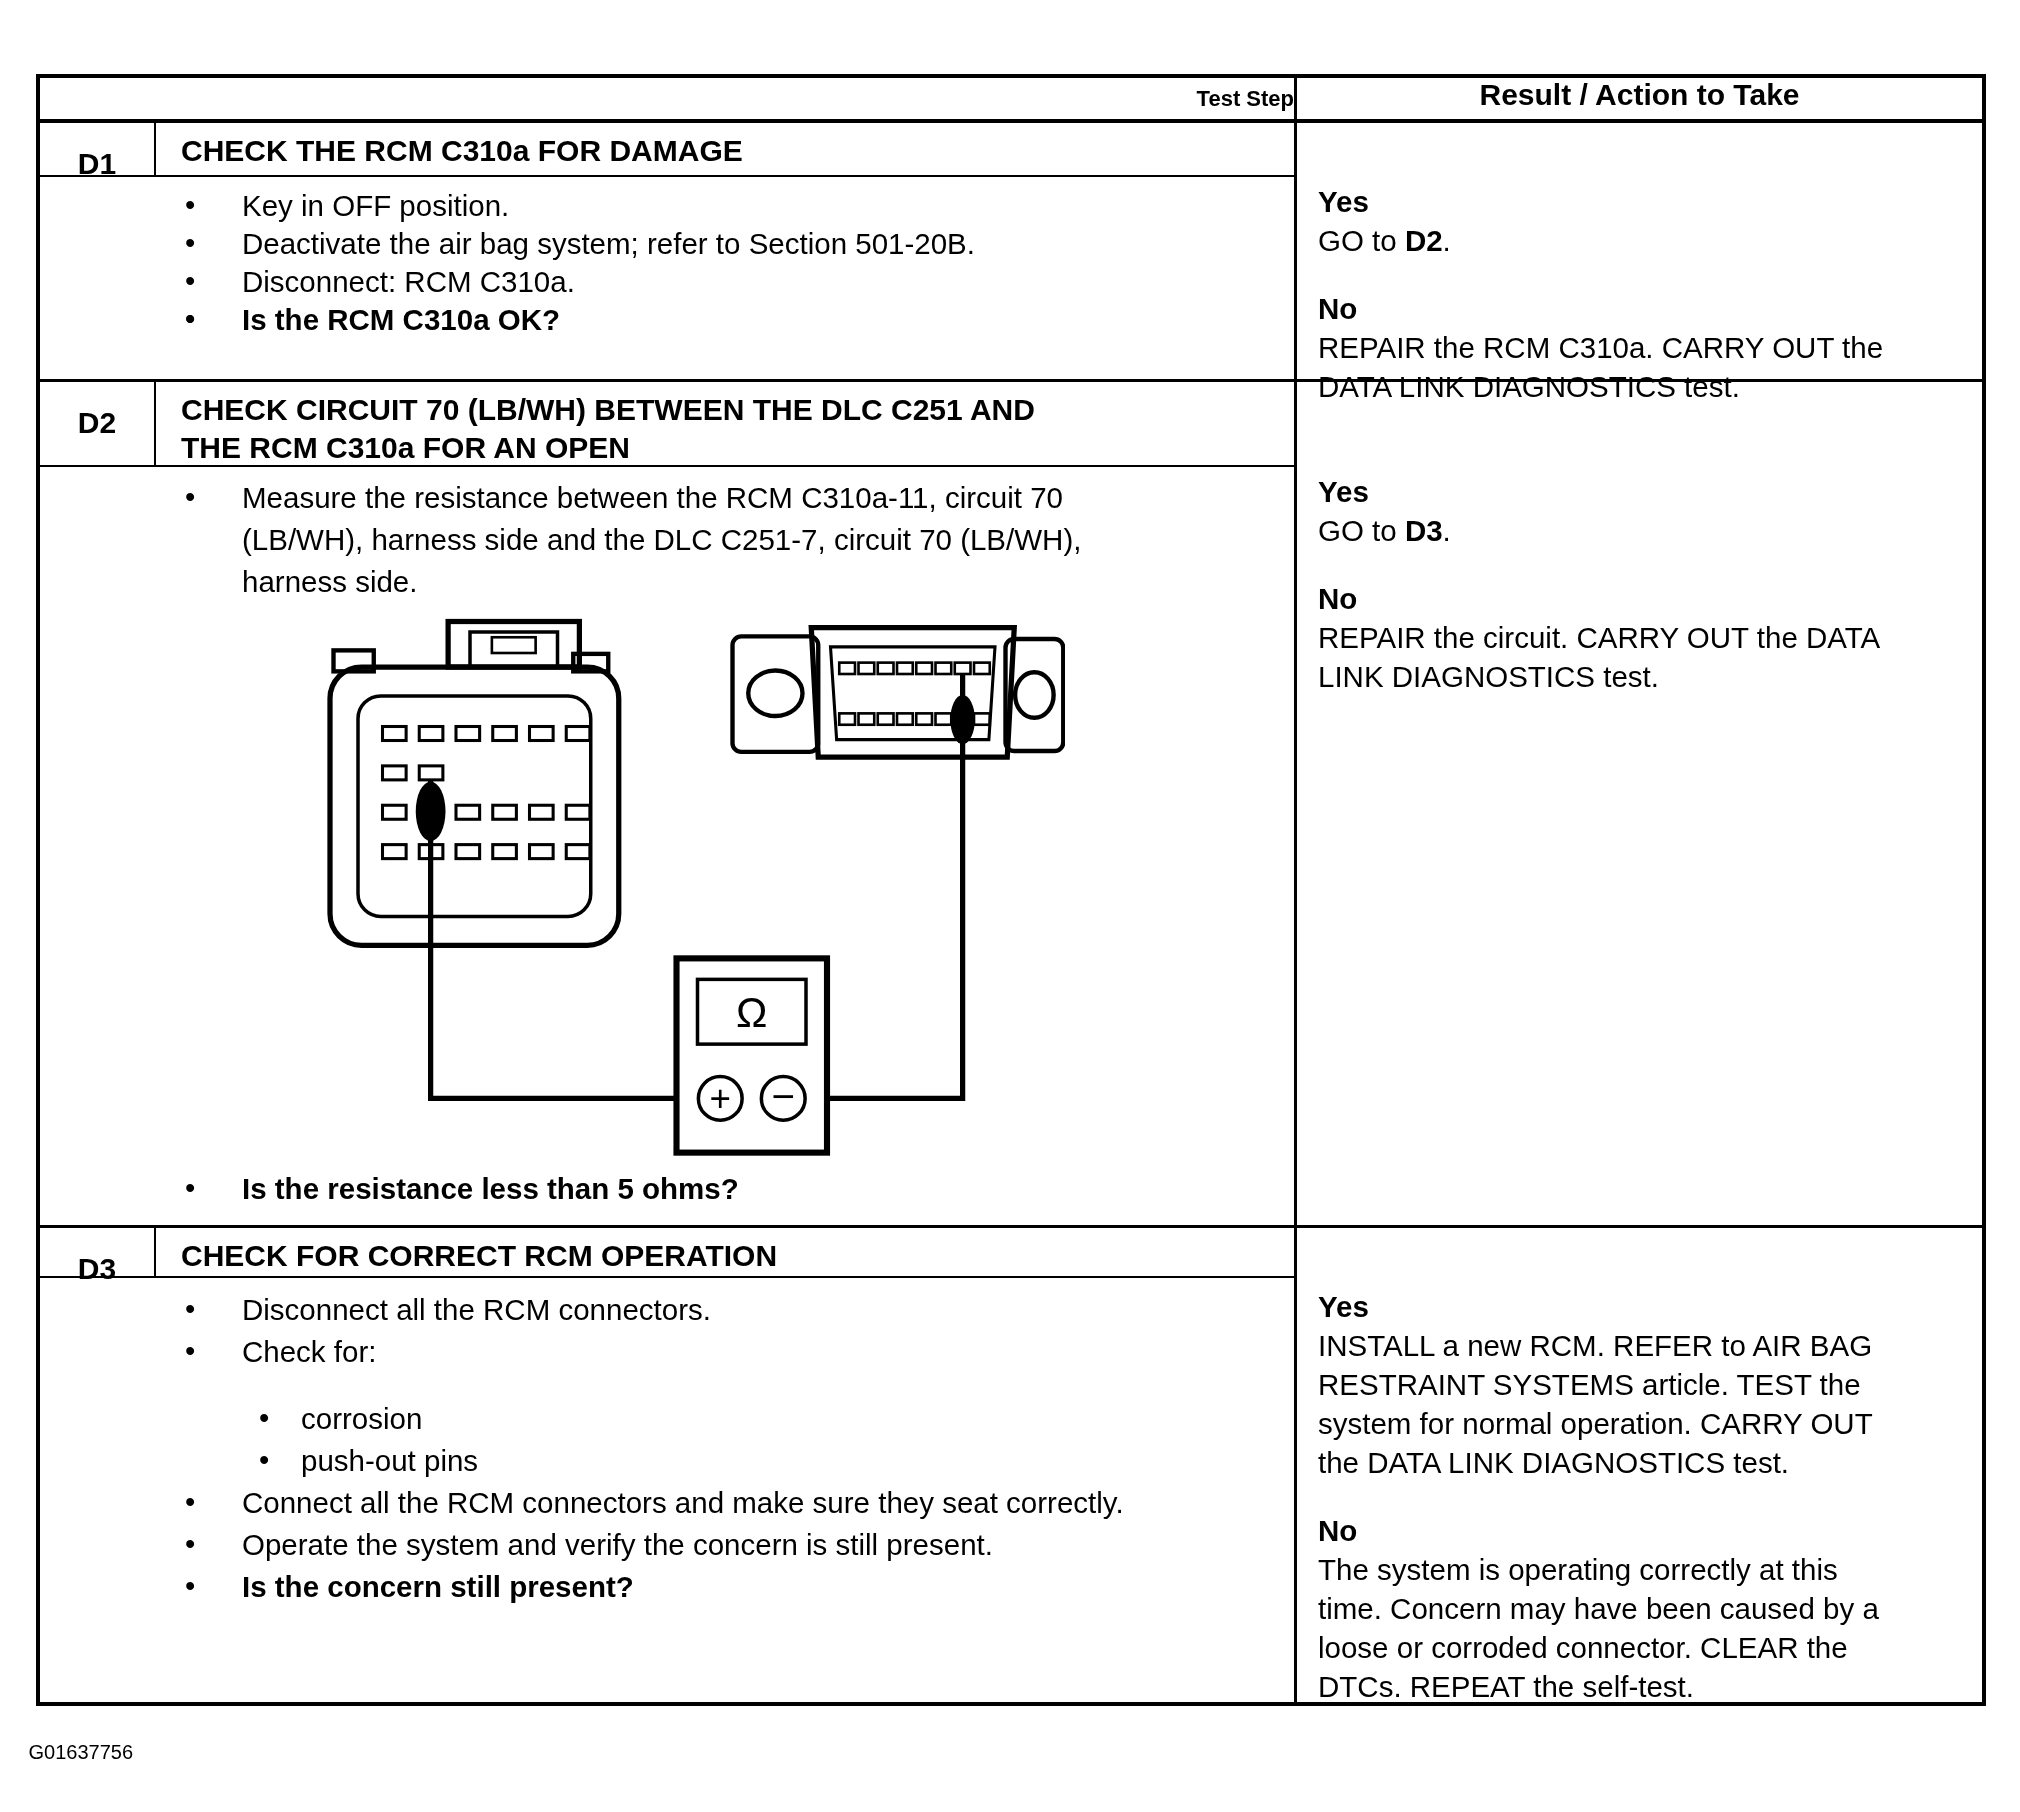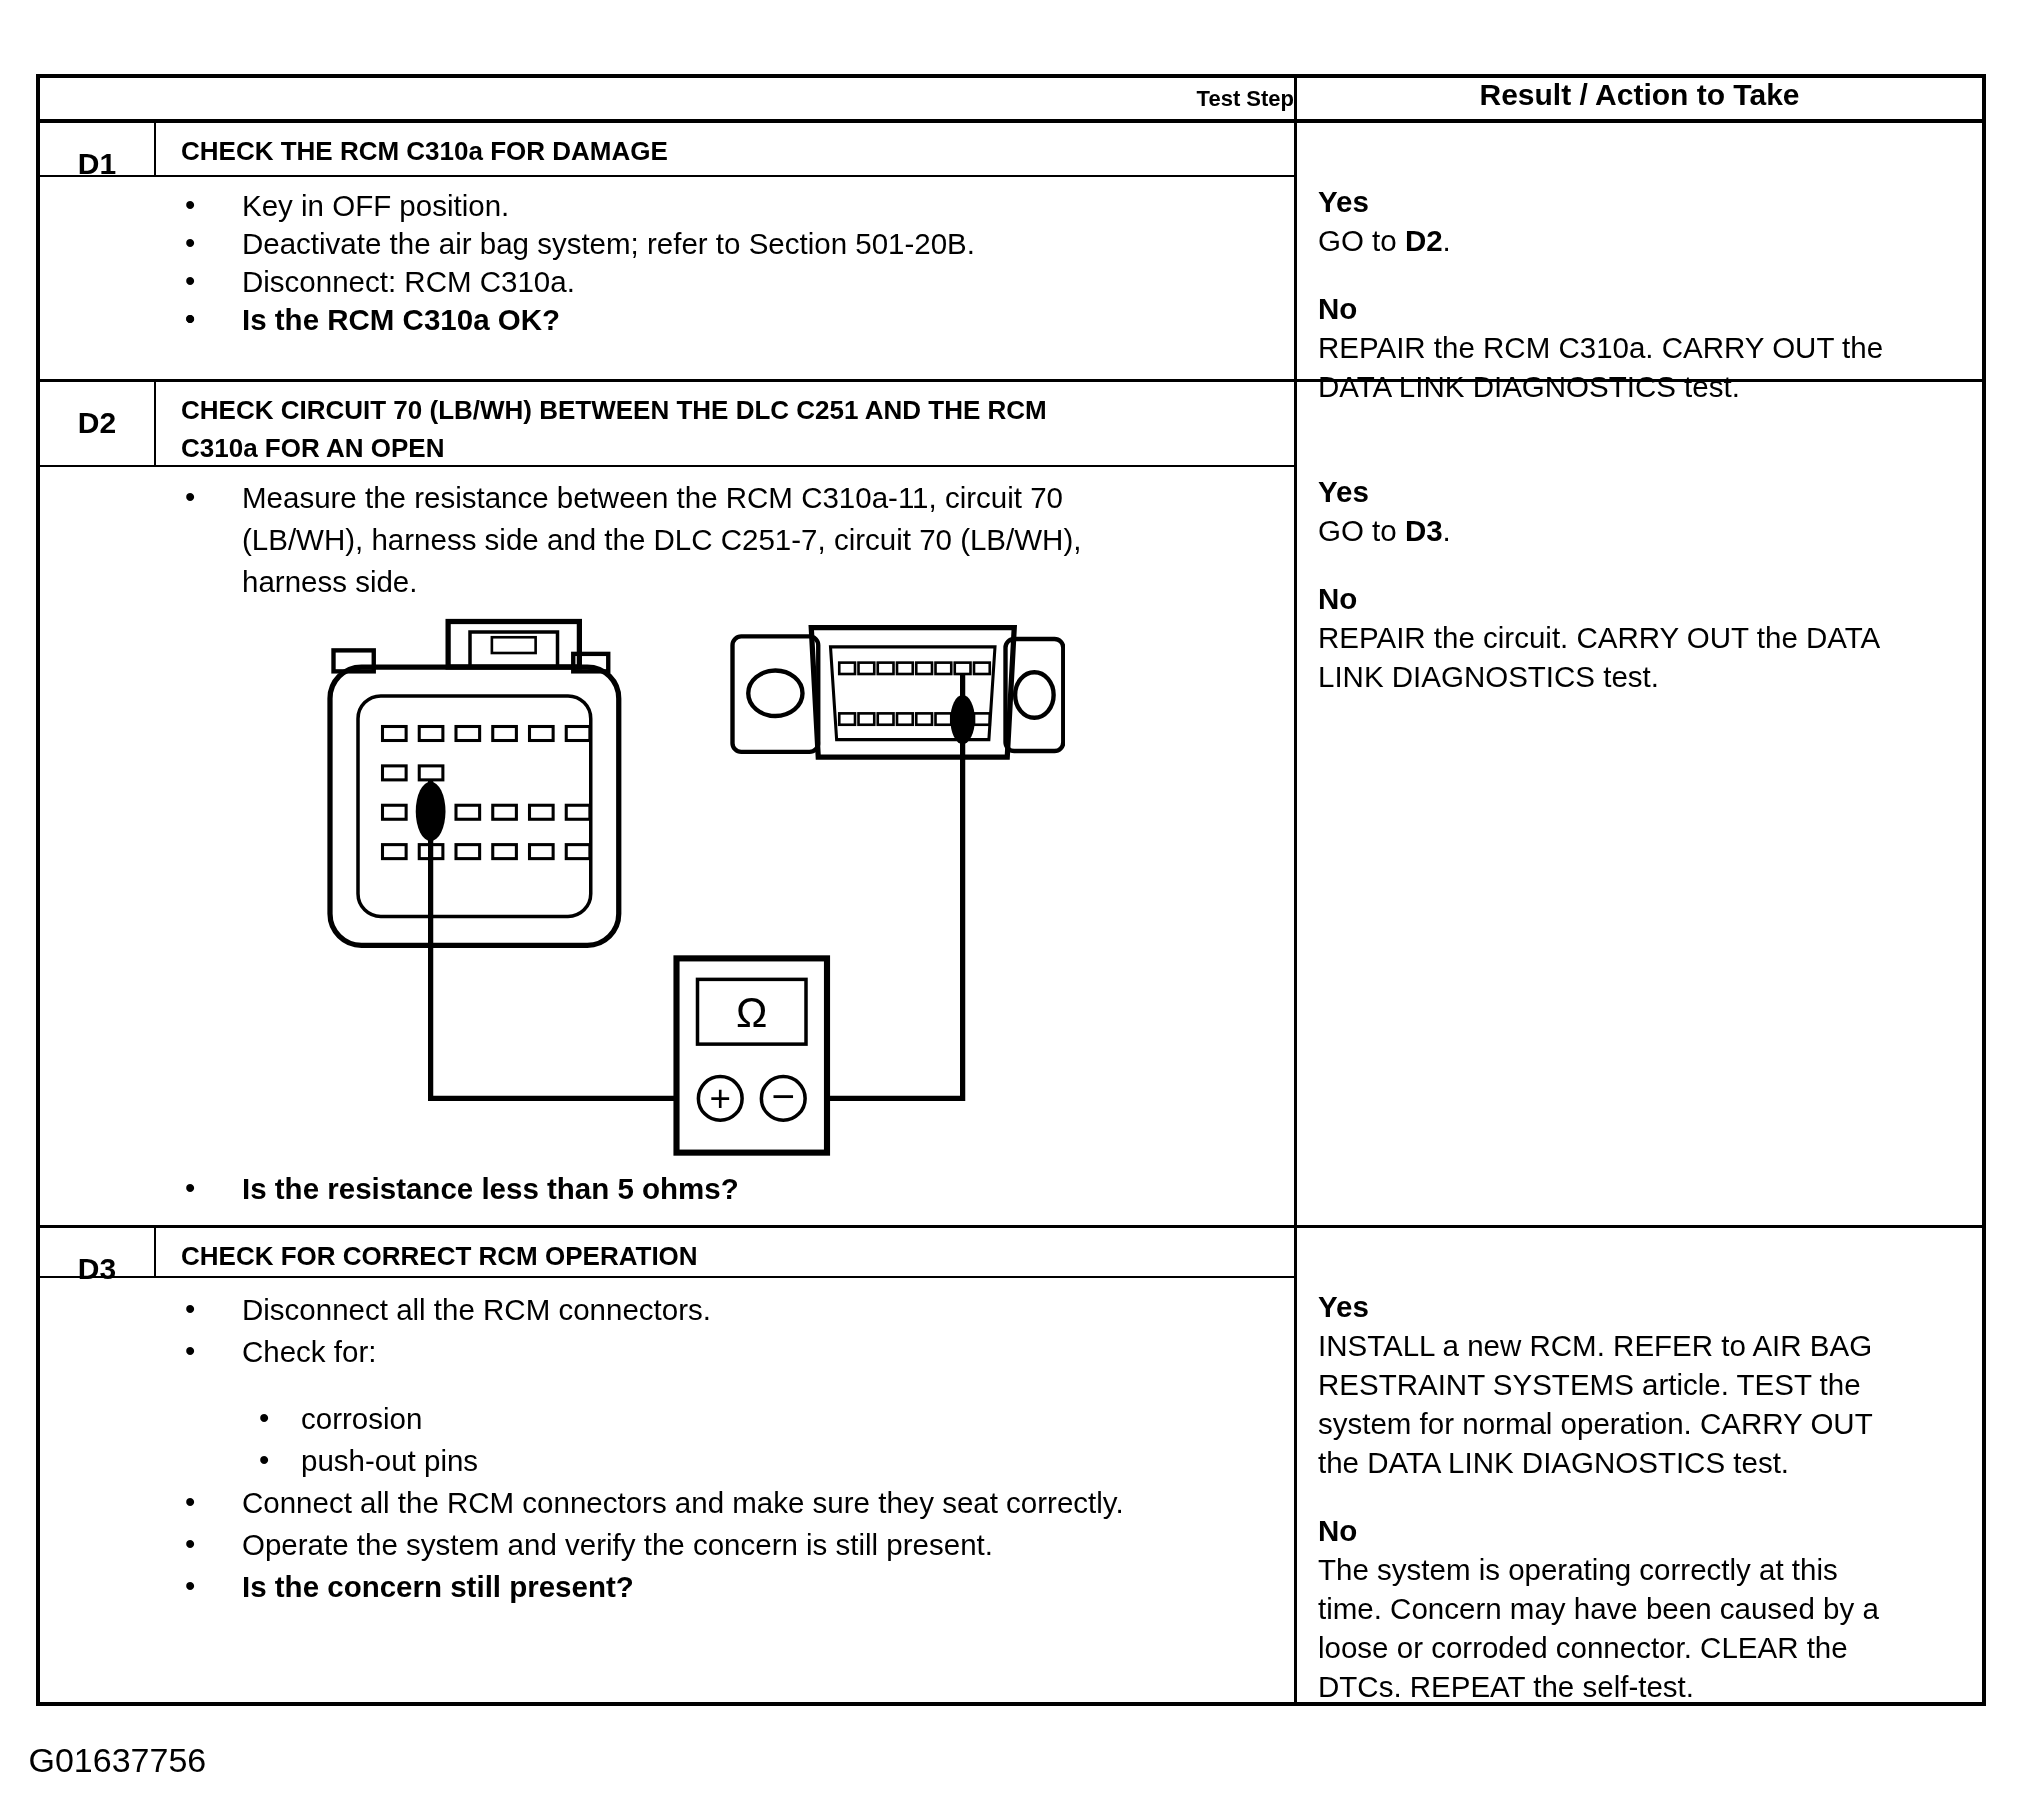--- a/index.html
+++ b/index.html
@@ -19,21 +19,21 @@
   .cell{box-sizing:border-box;min-width:0;min-height:0}
 
   .hL{grid-area:1/1/2/3;border-bottom:4.8px solid #000;display:flex;align-items:center;justify-content:flex-end;font-weight:700;font-size:22px}
   .hR{grid-area:1/3/2/4;border-bottom:4.8px solid #000;border-left:3.8px solid #000;display:flex;align-items:flex-start;justify-content:center;font-weight:700;font-size:30px}
 
   .n1{grid-area:2/1/3/2}.t1{grid-area:2/2/3/3}.r1{grid-area:2/3/4/4}.b1{grid-area:3/1/4/3}
   .n2{grid-area:4/1/5/2}.t2{grid-area:4/2/5/3}.r2{grid-area:4/3/6/4}.b2{grid-area:5/1/6/3}
   .n3{grid-area:6/1/7/2}.t3{grid-area:6/2/7/3}.r3{grid-area:6/3/8/4}.b3{grid-area:7/1/8/3}
 
   .num{font-weight:700;font-size:30px;text-align:center;padding-top:24px;border-right:2.9px solid #000;border-bottom:2.9px solid #000}
-  .ttl{font-weight:700;font-size:26px;line-height:38px;padding:8.6px 19px 0 25px;border-bottom:2.9px solid #000}
+  .ttl{font-weight:700;font-size:30px;line-height:38px;padding:8.6px 19px 0 25px;border-bottom:2.9px solid #000}
   .ttl .ttl-text{display:block;max-width:913px}
 
   .res{border-left:3.8px solid #000;padding:59px 23px 0 21px;font-size:29.5px;line-height:39px}
   .r2{padding-top:90px}
   .r1,.r2{border-bottom:3.8px solid #000}
   .res-label{font-weight:700}
   .res-gap{margin-top:28.5px}
   .res-text{max-width:575px}
 
   .body{padding:9.5px 28.5px 0 143px;font-size:29.5px;border-bottom:3.8px solid #000}
@@ -48,21 +48,21 @@
   .bold{font-weight:700}
 
   .diagram{margin:5.7px 0 0 112px;display:block}
   .bottom-q{margin-top:auto;margin-bottom:15px}
 
   svg text{fill:#000;stroke:none;font-family:"Liberation Sans", sans-serif;text-anchor:middle}
   .ohm-t{font-size:48px}
   .plus-t{font-size:42px}
   .minus-t{font-size:46px}
 
-  .fig{position:absolute;left:28.5px;top:1741px;font-size:34px}
+  .fig{position:absolute;left:28.5px;top:1741px;font-size:20px}
 </style>
 </head>
 <body>
 
 <div class="page">
   <div class="tbl">
 
     <div class="cell hL">
       <span>Test Step</span>
     </div>

